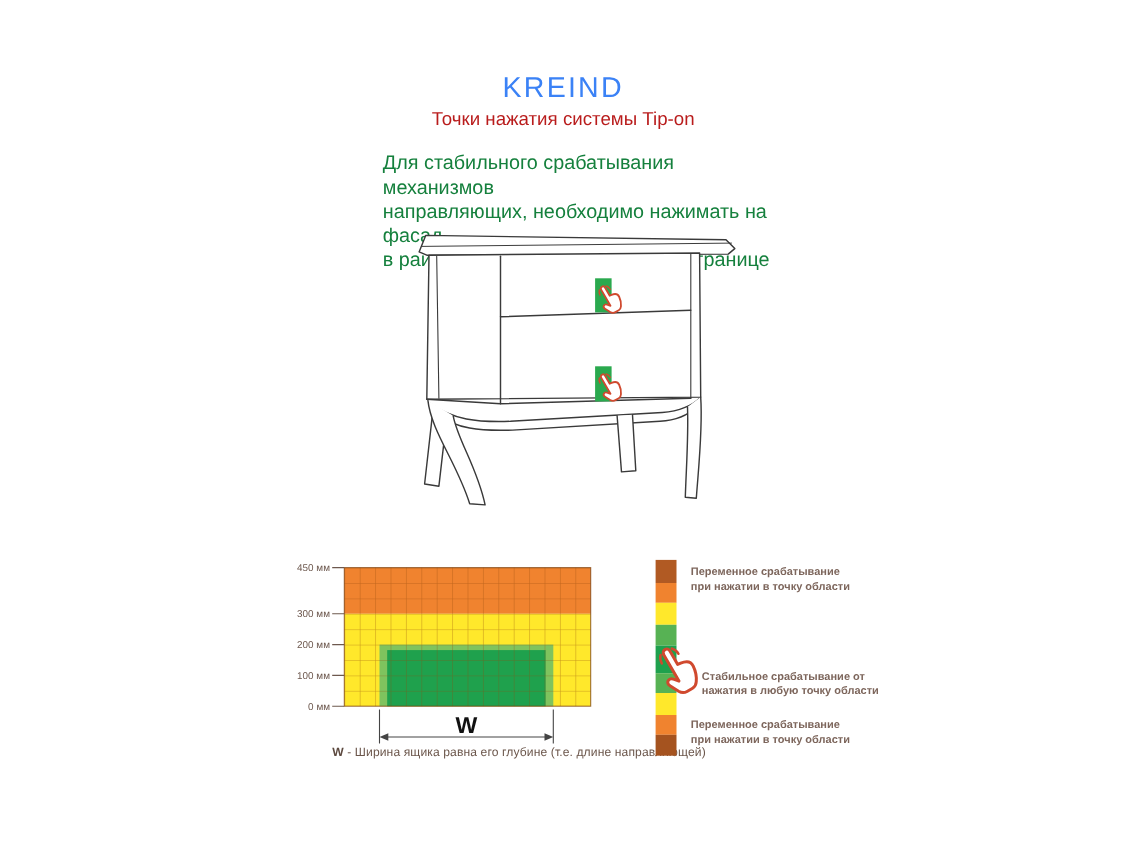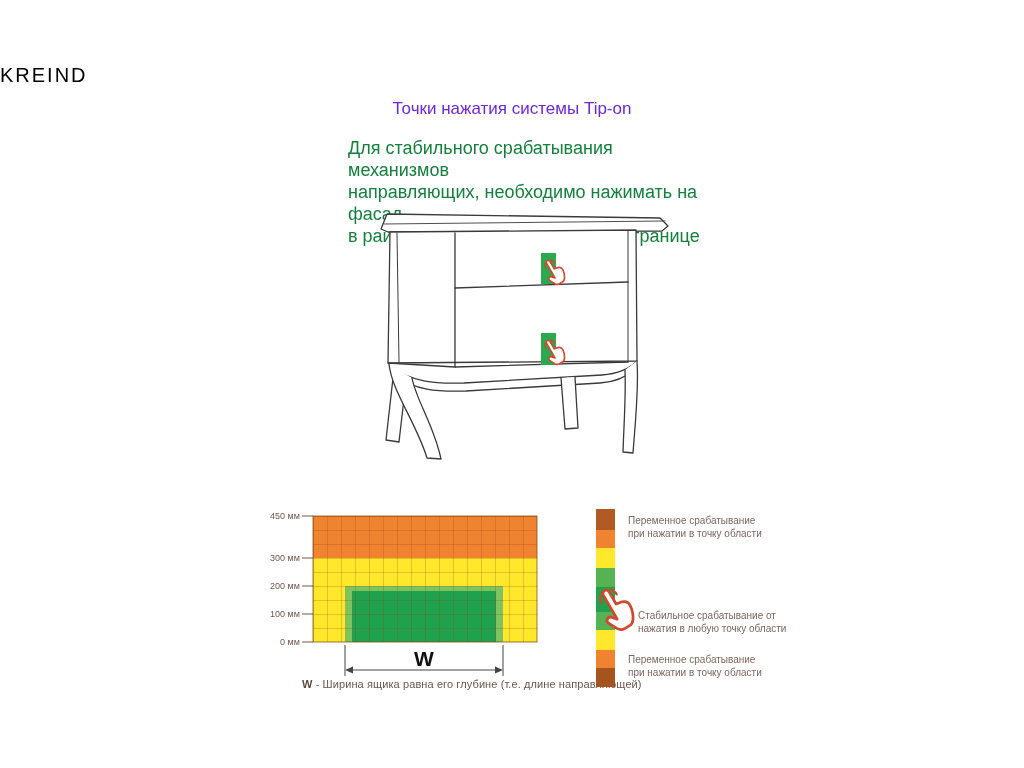--- a/index.html
+++ b/index.html
@@ -2,42 +2,42 @@
 <html><head>
 <meta charset="utf-8">
 <style>
   html,body{margin:0;padding:0;}
   body{
     width:1024px;height:768px;position:relative;background:#ffffff;
     font-family:"Liberation Sans", sans-serif;color:#1a1a1a;overflow:hidden;
   }
   .abs{position:absolute;}
   .title{
-    left:0;right:0;top:64px;text-align:left;
-    font-size:20px;letter-spacing:2px;color:#000000;
+    left:0;right:0;top:64px;text-align:center;
+    font-size:26px;letter-spacing:2px;color:#3b82f6;
   }
   .subtitle{
-    left:0;right:0;top:99px;text-align:center;font-size:17px;color:#6d28d9;
+    left:0;right:0;top:99px;text-align:center;font-size:17px;color:#b91c1c;
   }
   .description{
     left:348px;top:137px;width:360px;font-size:18px;line-height:22px;
     white-space:pre-line;color:#15803d;
   }
   .furniture-svg{left:372px;top:200px;}
   .zone-svg{left:252px;top:500px;}
   .zone-caption{
     left:302px;top:678px;font-size:11px;color:#6b564b;letter-spacing:.1px;
   }
   .zone-caption b{color:#5d4a40;}
   .legend-bar{
     left:596px;top:509px;width:19px;display:flex;flex-direction:column;
   }
   .legend-bar .seg{width:19px;}
   .legend-label{
-    font-size:10px;line-height:13px;color:#7d665c;white-space:pre-line;
+    font-size:10px;line-height:13px;color:#7d665c;white-space:pre-line;font-weight:bold;
   }
   .legend-label.l1{left:628px;top:514px;}
   .legend-label.l2{left:638px;top:609px;}
   .legend-label.l3{left:628px;top:653px;}
   .legend-hand{left:592px;top:581px;}
   svg text{font-family:"Liberation Sans", sans-serif;}
 </style>
 </head>
 <body>
 

